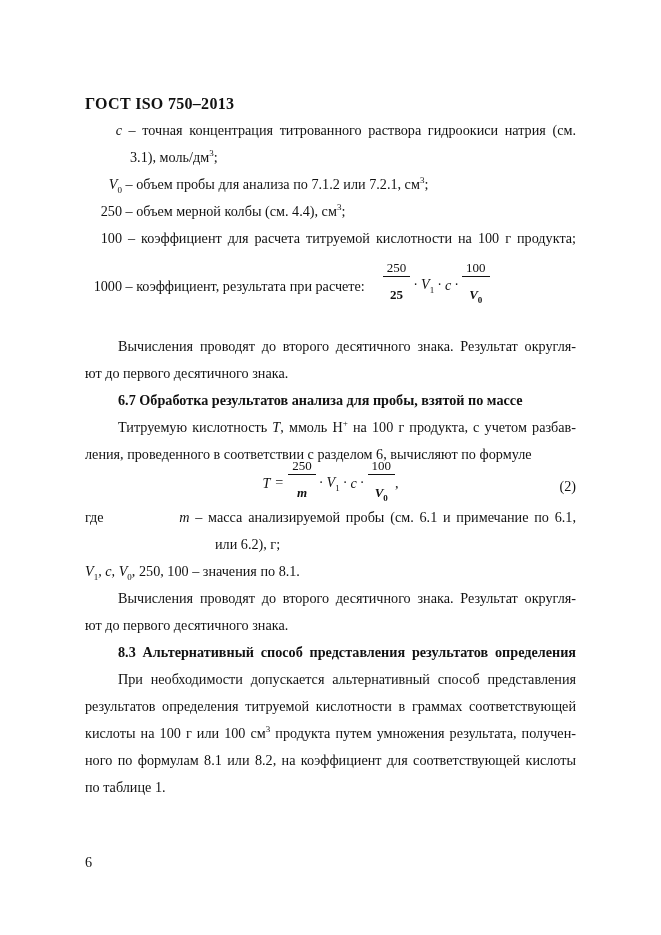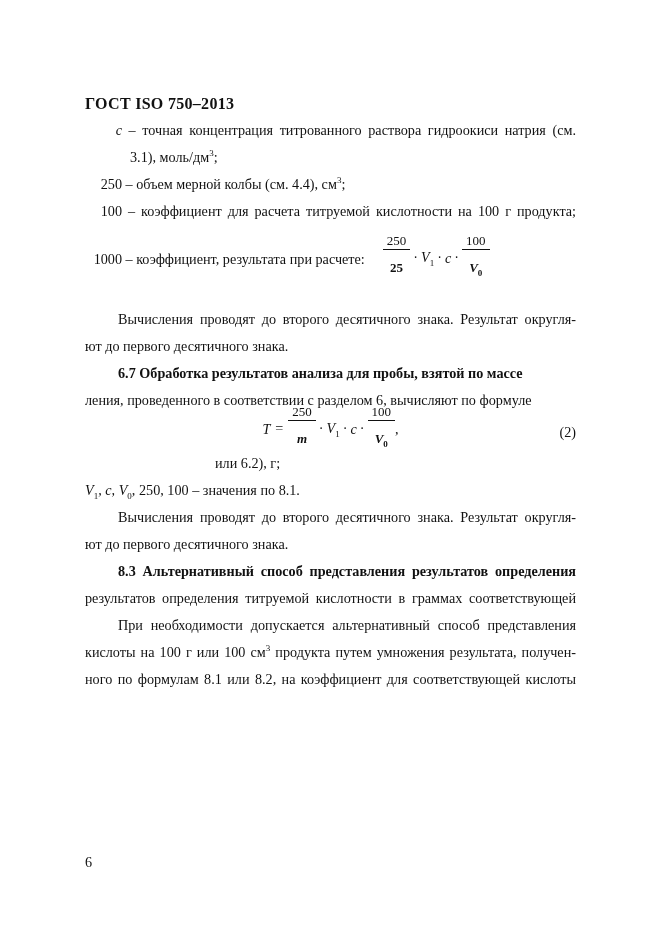--- a/index.html
+++ b/index.html
@@ -64,20 +64,24 @@
   <div class="content">
 
     <div class="line ll doc-header">ГОСТ ISO 750–2013</div>
 
     <div class="line jl">
       <span class="term"><span class="iv">c</span></span>
       <span>– точная концентрация титрованного раствора гидроокиси натрия (см.</span>
     </div>
     <div class="line ll indent2"><span style="padding-left:17px"></span><span>3.1), моль/дм</span><sup>3</sup><span>;</span></div>
 
+    <div class="line ll">
+      <span class="term"><span class="iv">V</span><sub>0</sub></span>
+      <span><span>– объем пробы для анализа по 7.1.2 или 7.2.1, см</span><sup>3</sup><span>;</span></span>
+    </div>
 
     <div class="line ll">
       <span class="term">250</span>
       <span><span>– объем мерной колбы (см. 4.4), см</span><sup>3</sup><span>;</span></span>
     </div>
 
     <div class="line jl">
       <span class="term">100</span>
       <span>– коэффициент для расчета титруемой кислотности на 100 г продукта;</span>
     </div>
@@ -91,38 +95,46 @@
       <span class="formula">
         <span class="frac"><span class="num">250</span><span class="den">25</span></span><span class="fdot">·</span><span><span class="iv">V</span><sub>1</sub></span><span class="fdot">·</span><span class="iv">c</span><span class="fdot">·</span><span class="frac"><span class="num">100</span><span class="den"><span class="iv">V</span><sub>0</sub></span></span>
       </span>
     </div>
 
     <div class="line jl indent">Вычисления проводят до второго десятичного знака. Результат округля-</div>
     <div class="line ll">ют до первого десятичного знака.</div>
 
     <div class="line ll indent bold">6.7 Обработка результатов анализа для пробы, взятой по массе</div>
 
+    <div class="line jl indent"><span>Титруемую кислотность </span><span class="iv">T</span><span>, ммоль H</span><sup>+</sup><span> на 100 г продукта, с учетом разбав-</span></div>
     <div class="line ll">ления, проведенного в соответствии с разделом 6, вычисляют по формуле</div>
 
     <div class="f2row">
       <span class="formula" style="transform:translateY(-2px)">
         <span class="iv">T</span><span class="feq">=</span><span class="frac"><span class="num">250</span><span class="den iv">m</span></span><span class="fdot">·</span><span><span class="iv">V</span><sub>1</sub></span><span class="fdot">·</span><span class="iv">c</span><span class="fdot">·</span><span class="frac"><span class="num">100</span><span class="den"><span class="iv">V</span><sub>0</sub></span></span><span>,</span>
       </span>
       <span class="f2label">(2)</span>
     </div>
 
+    <div class="line jl">
+      <span>где</span>
+      <span class="wspacer"></span>
+      <span class="iv">m</span>
+      <span>– масса анализируемой пробы (см. 6.1 и примечание по 6.1,</span>
+    </div>
     <div class="line ll indent3">или 6.2), г;</div>
 
     <div class="line ll"><span><span class="iv">V</span><sub>1</sub></span><span class="iv">, </span><span class="iv">c</span><span class="iv">, </span><span><span class="iv">V</span><sub>0</sub></span><span>, 250, 100 – значения по 8.1.</span></div>
 
     <div class="line jl indent">Вычисления проводят до второго десятичного знака. Результат округля-</div>
     <div class="line ll">ют до первого десятичного знака.</div>
 
     <div class="line jl indent bold">8.3 Альтернативный способ представления результатов определения</div>
+    <div class="line jl indent">При необходимости допускается альтернативный способ представления</div>
     <div class="line jl">результатов определения титруемой кислотности в граммах соответствующей</div>
-    <div class="line jl indent">При необходимости допускается альтернативный способ представления</div>
     <div class="line jl"><span>кислоты на 100 г или 100 см</span><sup>3</sup><span> продукта путем умножения результата, получен-</span></div>
     <div class="line jl">ного по формулам 8.1 или 8.2, на коэффициент для соответствующей кислоты</div>
+    <div class="line ll">по таблице 1.</div>
 
   </div>
 
   <div class="page-number">6</div>
 </div>
 
 </body></html>

